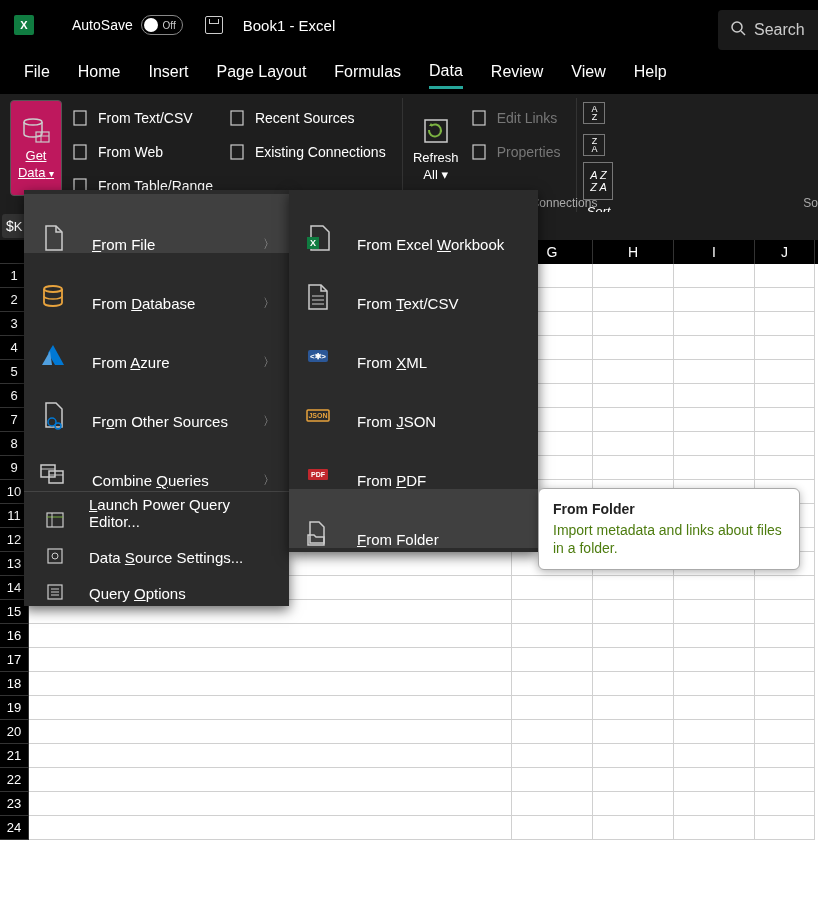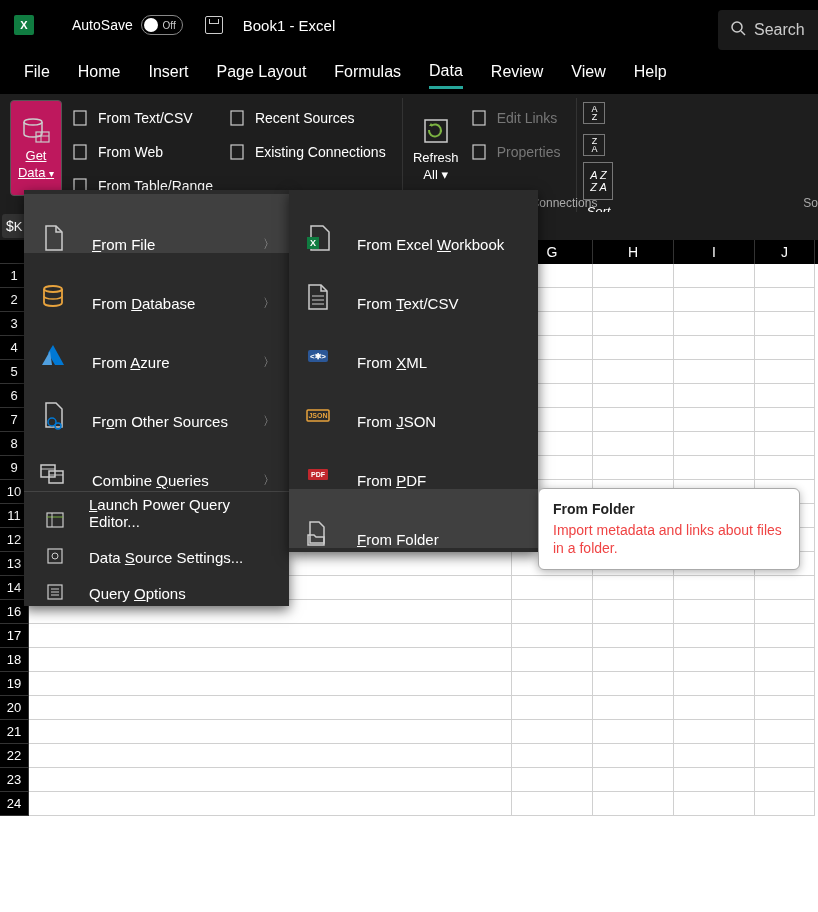--- a/index.html
+++ b/index.html
@@ -74,21 +74,21 @@
 .menu-item .micon { width:30px; height:30px; flex:0 0 30px; display:flex; align-items:center; justify-content:center; }
 .menu-item.small .micon { width:20px; height:20px; flex:0 0 20px; }
 .menu-item .micon svg { width:100%; height:100%; }
 .menu-item .arrow { margin-left:auto; font-size:12px; color:#aaa; }
 .menu-sep { height:1px; background:#444; margin:2px 0; }
 .under { text-decoration:underline; }
 
 
 .tooltip { position:absolute; top:488px; left:538px; width:262px; background:#fff; color:#333; border:1px solid #aaa; border-radius:6px; padding:12px 14px; font-size:14px; z-index:20; box-shadow:0 2px 8px rgba(0,0,0,0.3);}
 .tooltip .tt-title { font-weight:600; color:#222; margin-bottom:4px; }
-.tooltip .tt-body { color:#ef4444; line-height:1.3; }
+.tooltip .tt-body { color:#4d7c0f; line-height:1.3; }
 
 .dollar { font-size:14px; position:absolute; left:6px; }
 </style>
 </head>
 <body>
 
 <div class="title-bar">
   <div class="excel-icon">X</div>
   <div class="autosave">
     <span>AutoSave</span>
@@ -393,20 +393,30 @@
         <div class="row-h">14</div>
         <div class="cells">
           <div class="cell" style="flex:0 0 483px"></div>
           <div class="cell"></div>
           <div class="cell"></div>
           <div class="cell"></div>
           <div class="cell" style="flex:0 0 60px"></div>
         </div>
       </div>
       <div class="row">
+        <div class="row-h">15</div>
+        <div class="cells">
+          <div class="cell" style="flex:0 0 483px"></div>
+          <div class="cell"></div>
+          <div class="cell"></div>
+          <div class="cell"></div>
+          <div class="cell" style="flex:0 0 60px"></div>
+        </div>
+      </div>
+      <div class="row">
         <div class="row-h">16</div>
         <div class="cells">
           <div class="cell" style="flex:0 0 483px"></div>
           <div class="cell"></div>
           <div class="cell"></div>
           <div class="cell"></div>
           <div class="cell" style="flex:0 0 60px"></div>
         </div>
       </div>
       <div class="row">

